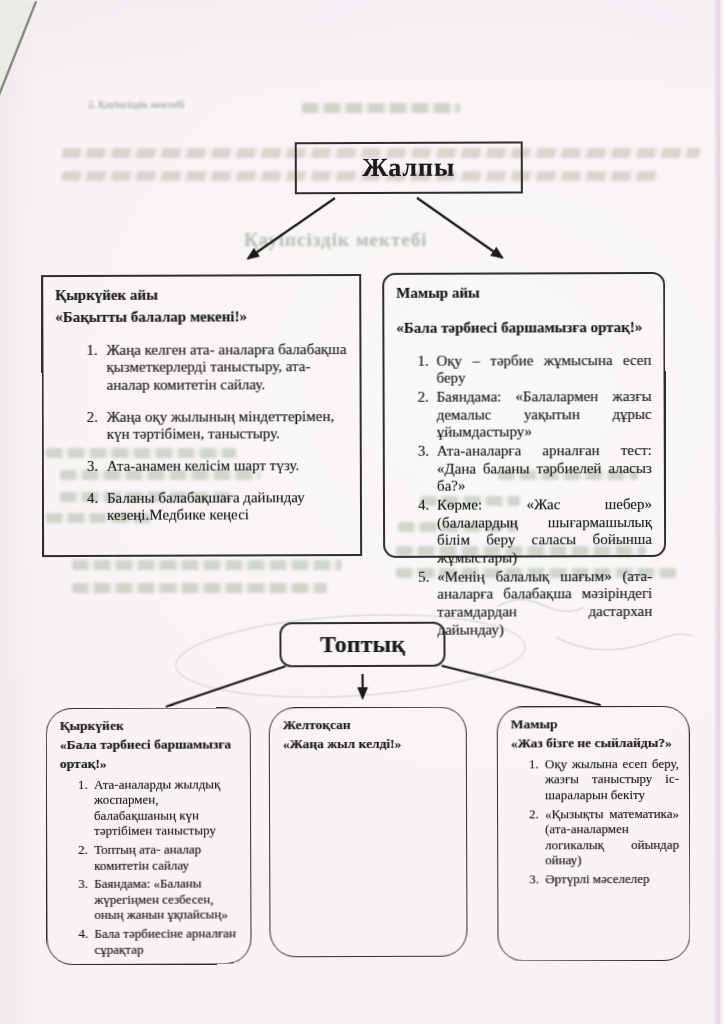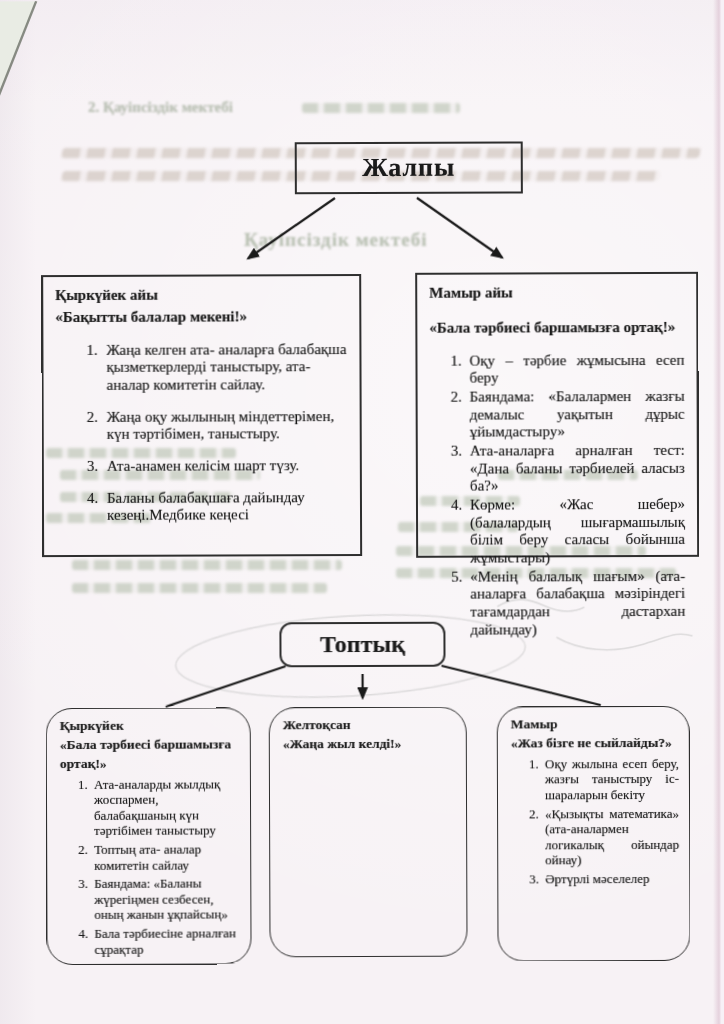--- a/index.html
+++ b/index.html
@@ -11,36 +11,36 @@
       linear-gradient(180deg, rgba(238,230,238,.4), transparent 10%),
       linear-gradient(90deg, rgba(222,212,222,.3), transparent 5%);}
   .edge-r{position:absolute;right:0;top:0;width:11px;height:100%;z-index:6;pointer-events:none;
     background:linear-gradient(90deg, transparent, rgba(213,182,200,.55) 55%, rgba(247,241,246,1) 75%);}
 
   
   .bleed{position:absolute;inset:0;z-index:1;}
   .bl{position:absolute;height:10px;opacity:.42;filter:blur(1.5px);border-radius:3px;}
   .green{background:repeating-linear-gradient(90deg, rgba(128,150,116,.8) 0 16px, rgba(128,150,116,.15) 16px 22px);}
   .brown{background:repeating-linear-gradient(90deg, rgba(152,133,112,.7) 0 18px, rgba(152,133,112,.12) 18px 25px);transform:skewX(-10deg);}
-  .bl-num{position:absolute;left:88px;top:99px;font-weight:bold;font-size:15px;color:#86987c;
+  .bl-num{position:absolute;left:88px;top:99px;font-weight:bold;font-size:10px;color:#86987c;
           opacity:.55;filter:blur(.8px);white-space:nowrap;}
   .bl-head{position:absolute;left:244px;top:229px;width:240px;font-weight:bold;font-size:19px;
            letter-spacing:1px;color:#87997c;opacity:.55;filter:blur(1px);}
 
   
   .art{position:absolute;inset:0;z-index:3;transform:rotate(-0.2deg);transform-origin:50% 50%;}
   .connectors{position:absolute;inset:0;width:724px;height:1024px;}
   .box{position:absolute;box-sizing:border-box;background:transparent;border:2px solid #2e2e2e;}
   .node{display:flex;align-items:center;justify-content:center;font-weight:bold;}
   #node-general{left:296px;top:142px;width:228px;height:52px;font-size:26px;letter-spacing:1px;text-align:right;}
   #node-group{left:279px;top:622px;width:166px;height:45px;font-size:24px;border-radius:12px;}
 
   .gbox{padding:8px 12px 0 12px;}
   #gbox-sep{left:42px;top:274px;width:320px;height:282px;}
-  #gbox-may{left:416px;top:273px;width:283px;height:285px;}
+  #gbox-may{left:383px;top:273px;width:283px;height:285px;border-radius:13px;}
   .hdr{font-size:15px;font-weight:bold;line-height:1.45;}
   .hdr-gap{margin-top:13px;}
   .gbox ol{margin:13px 0 0;padding-left:46px;font-size:15px;line-height:1.18;}
   #gbox-sep li{margin-bottom:14px;padding-left:5px;}
   #gbox-may ol{padding-left:36px;}
   #gbox-may li{margin-bottom:1px;padding-left:4px;text-align:justify;}
 
   .rb{border-radius:26px;border-width:1.6px;padding:8px 10px 16px 13px;}
   #rb-sep{left:45px;top:707px;width:205px;height:257px;}
   #rb-dec{left:268px;top:707px;width:198px;height:250px;}

